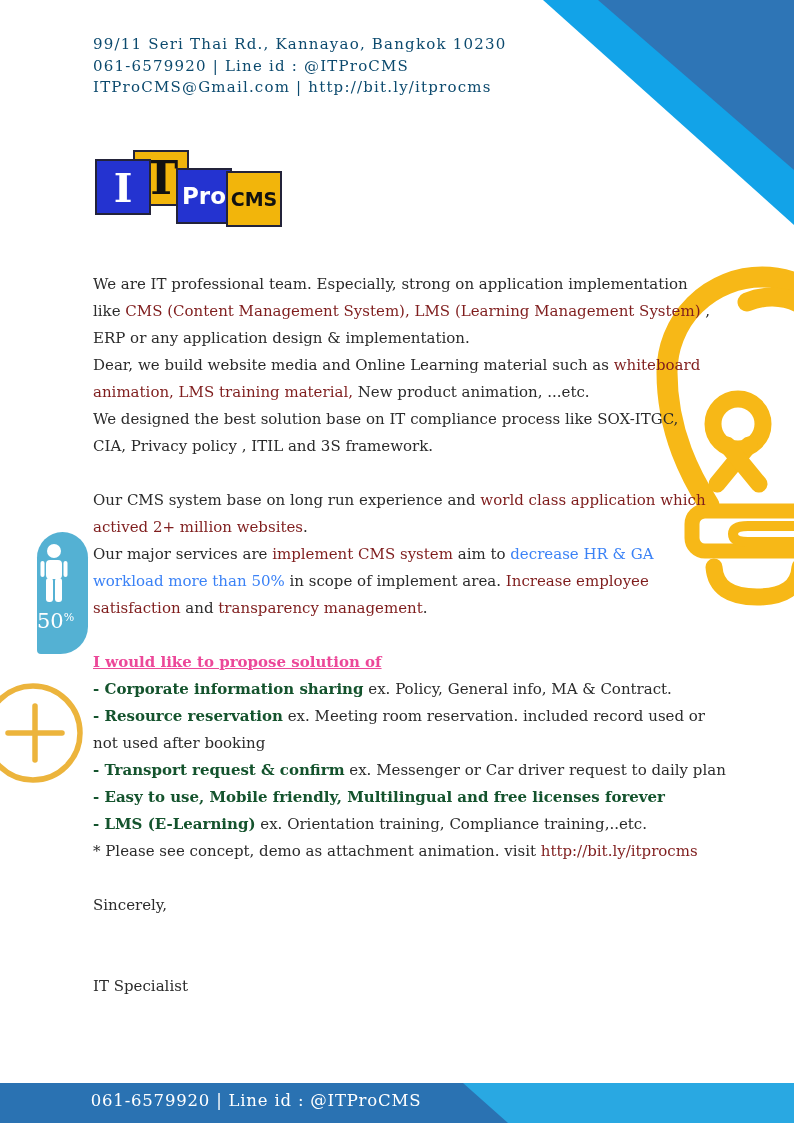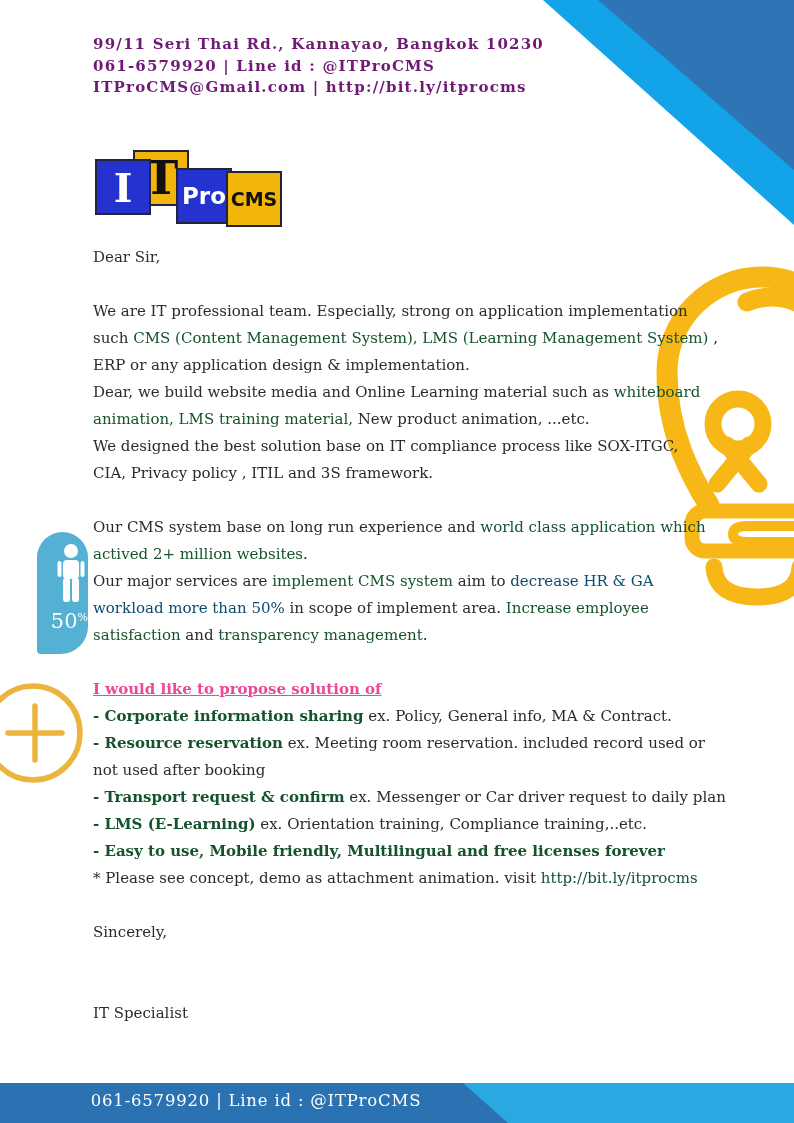--- a/index.html
+++ b/index.html
@@ -5,46 +5,46 @@
   html,body{margin:0;padding:0;background:#888;}
   .page{position:relative;width:794px;height:1123px;background:#ffffff;overflow:hidden;
         font-family:"DejaVu Serif","Liberation Serif",serif;}
   
   .tri{position:absolute;top:0;}
   .tri-light{left:543px;width:251px;height:225px;background:#12a3e8;
              clip-path:polygon(0 0,100% 0,100% 100%);}
   .tri-dark{left:598px;width:196px;height:170px;background:#2e75b6;
             clip-path:polygon(0 0,100% 0,100% 100%);}
   
-  .header{position:absolute;left:93px;top:34px;color:#701a75;font-size:15px;
-          font-weight:700;letter-spacing:1.2px;line-height:21.5px;white-space:nowrap;}
+  .header{position:absolute;left:93px;top:34px;color:#0c4a6e;font-size:15px;
+          font-weight:400;letter-spacing:1.2px;line-height:21.5px;white-space:nowrap;}
   
   .logo{position:absolute;left:95px;top:150px;width:200px;height:72px;}
   .sq{position:absolute;width:56px;height:56px;border:2px solid #23233a;box-sizing:border-box;
       display:flex;align-items:center;justify-content:center;}
   .sq-blue{background:#2433d0;color:#ffffff;}
   .sq-yellow{background:#f2b50b;color:#111111;}
   .sq-i{left:0;top:9px;z-index:2;font:bold 40px "DejaVu Serif",serif;}
   .sq-t{left:38px;top:0;z-index:1;font:bold 46px "DejaVu Serif",serif;}
   .sq-pro{left:81px;top:18px;z-index:3;font:bold 23px "DejaVu Sans","Liberation Sans",sans-serif;}
   .sq-cms{left:131px;top:21px;z-index:4;font:bold 19px "DejaVu Sans","Liberation Sans",sans-serif;text-align:center;}
   
   .letter{position:absolute;left:93px;top:244px;width:625px;font-size:15px;line-height:27px;z-index:5;}
   .tl{height:27px;white-space:nowrap;}
   .seg-t{color:#2b2b2b;}
-  .seg-b{color:#14532d;}
-  .seg-r{color:#0c4a6e;}
+  .seg-b{color:#7f1d1d;}
+  .seg-r{color:#3b82f6;}
   .seg-bb{color:#ec4899;font-weight:bold;text-decoration:underline;}
   .seg-rb{color:#14532d;font-weight:bold;}
   
   .bulb{position:absolute;left:630px;top:253px;width:240px;height:360px;z-index:1;}
   .bulb svg{display:block;}
   
   .badge{position:absolute;left:37px;top:532px;width:51px;height:122px;background:#54b1d3;
-         border-radius:26px 26px 28px 4px;z-index:2;text-align:right;}
+         border-radius:26px 26px 28px 4px;z-index:2;text-align:left;}
   .badge .person{margin-top:10px;}
   .badge .pct{color:#ffffff;font-size:21px;line-height:20px;white-space:nowrap;}
   .badge .pct .unit{font-size:11px;vertical-align:7px;}
   
   .plus-circle{position:absolute;left:-20px;top:680px;width:110px;height:110px;z-index:2;}
   
   .footer-bar{position:absolute;left:0;top:1083px;width:794px;height:40px;background:#2a72b2;}
   .footer-light{position:absolute;left:463px;top:1083px;width:331px;height:40px;background:#29a8e2;
                 clip-path:polygon(0 0,100% 0,100% 100%,13.6% 100%);}
   .footer-text{position:absolute;left:0;top:1091px;width:512px;text-align:center;color:#ffffff;
@@ -112,43 +112,42 @@
     <svg width="110" height="110" viewBox="0 0 110 110" fill="none">
       <g stroke="#ECB43C" stroke-width="5.5" stroke-linecap="round">
         <circle cx="53" cy="53" r="47"></circle>
         <path d="M 28 53 L 82 53"></path>
         <path d="M 55 26 L 55 80"></path>
       </g>
     </svg>
   </div>
 
   <div class="letter">
-      <div class="tl"><span class="seg-t">Dear Sir,</span></div>
       <div class="tl">&nbsp;</div>
       <div class="tl"><span class="seg-t">We are IT professional team. Especially, strong on application implementation</span></div>
-      <div class="tl"><span class="seg-t">such </span><span class="seg-b">CMS (Content Management System), LMS (Learning Management System)</span><span class="seg-t"> ,</span></div>
+      <div class="tl"><span class="seg-t">like </span><span class="seg-b">CMS (Content Management System), LMS (Learning Management System)</span><span class="seg-t"> ,</span></div>
       <div class="tl"><span class="seg-t">ERP or any application design &amp; implementation.</span></div>
       <div class="tl"><span class="seg-t">Dear, we build website media and Online Learning material such as </span><span class="seg-b">whiteboard</span></div>
       <div class="tl"><span class="seg-b">animation, LMS training material,</span><span class="seg-t"> New product animation, ...etc.</span></div>
       <div class="tl"><span class="seg-t">We designed the best solution base on IT compliance process like SOX-ITGC,</span></div>
       <div class="tl"><span class="seg-t">CIA, Privacy policy , ITIL and 3S framework.</span></div>
       <div class="tl">&nbsp;</div>
       <div class="tl"><span class="seg-t">Our CMS system base on long run experience and </span><span class="seg-b">world class application which</span></div>
       <div class="tl"><span class="seg-b">actived 2+ million websites</span><span class="seg-t">.</span></div>
       <div class="tl"><span class="seg-t">Our major services are </span><span class="seg-b">implement CMS system</span><span class="seg-t"> aim to </span><span class="seg-r">decrease HR &amp; GA</span></div>
       <div class="tl"><span class="seg-r">workload more than 50%</span><span class="seg-t"> in scope of implement area. </span><span class="seg-b">Increase employee</span></div>
       <div class="tl"><span class="seg-b">satisfaction</span><span class="seg-t"> and </span><span class="seg-b">transparency management</span><span class="seg-t">.</span></div>
       <div class="tl">&nbsp;</div>
       <div class="tl"><span class="seg-bb">I would like to propose solution of</span></div>
       <div class="tl"><span class="seg-rb">- Corporate information sharing</span><span class="seg-t"> ex. Policy, General info, MA &amp; Contract.</span></div>
       <div class="tl"><span class="seg-rb">- Resource reservation</span><span class="seg-t"> ex. Meeting room reservation. included record used or</span></div>
       <div class="tl"><span class="seg-t">not used after booking</span></div>
       <div class="tl"><span class="seg-rb">- Transport request &amp; confirm</span><span class="seg-t"> ex. Messenger or Car driver request to daily plan</span></div>
+      <div class="tl"><span class="seg-rb">- Easy to use, Mobile friendly, Multilingual and free licenses forever</span></div>
       <div class="tl"><span class="seg-rb">- LMS (E-Learning)</span><span class="seg-t"> ex. Orientation training, Compliance training,..etc.</span></div>
-      <div class="tl"><span class="seg-rb">- Easy to use, Mobile friendly, Multilingual and free licenses forever</span></div>
       <div class="tl"><span class="seg-t">* Please see concept, demo as attachment animation. visit </span><span class="seg-b">http://bit.ly/itprocms</span></div>
       <div class="tl">&nbsp;</div>
       <div class="tl"><span class="seg-t">Sincerely,</span></div>
       <div class="tl">&nbsp;</div>
       <div class="tl">&nbsp;</div>
       <div class="tl"><span class="seg-t">IT Specialist</span></div>
     </div>
 
   <div class="footer-bar"></div>
   <div class="footer-light"></div>

